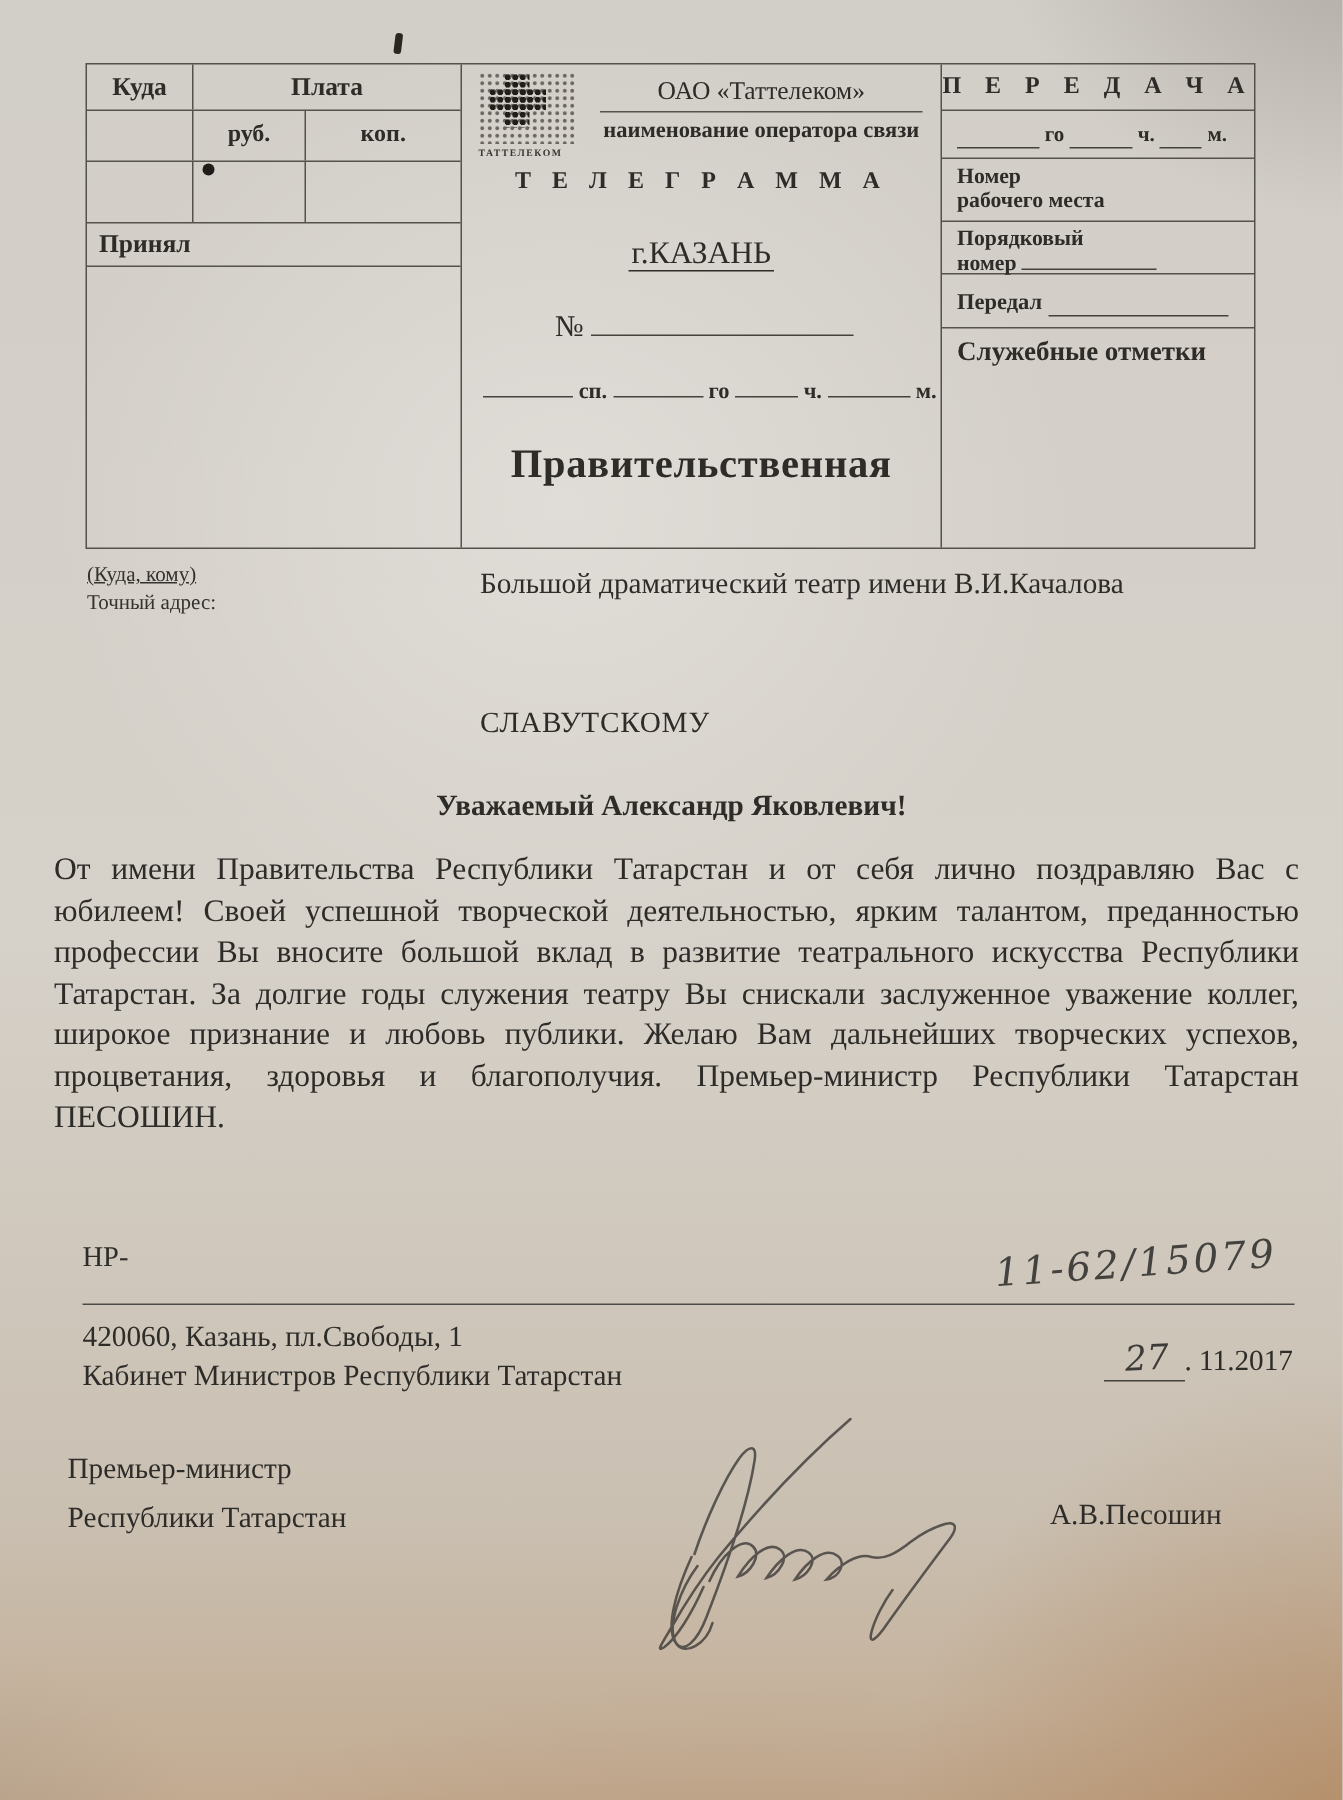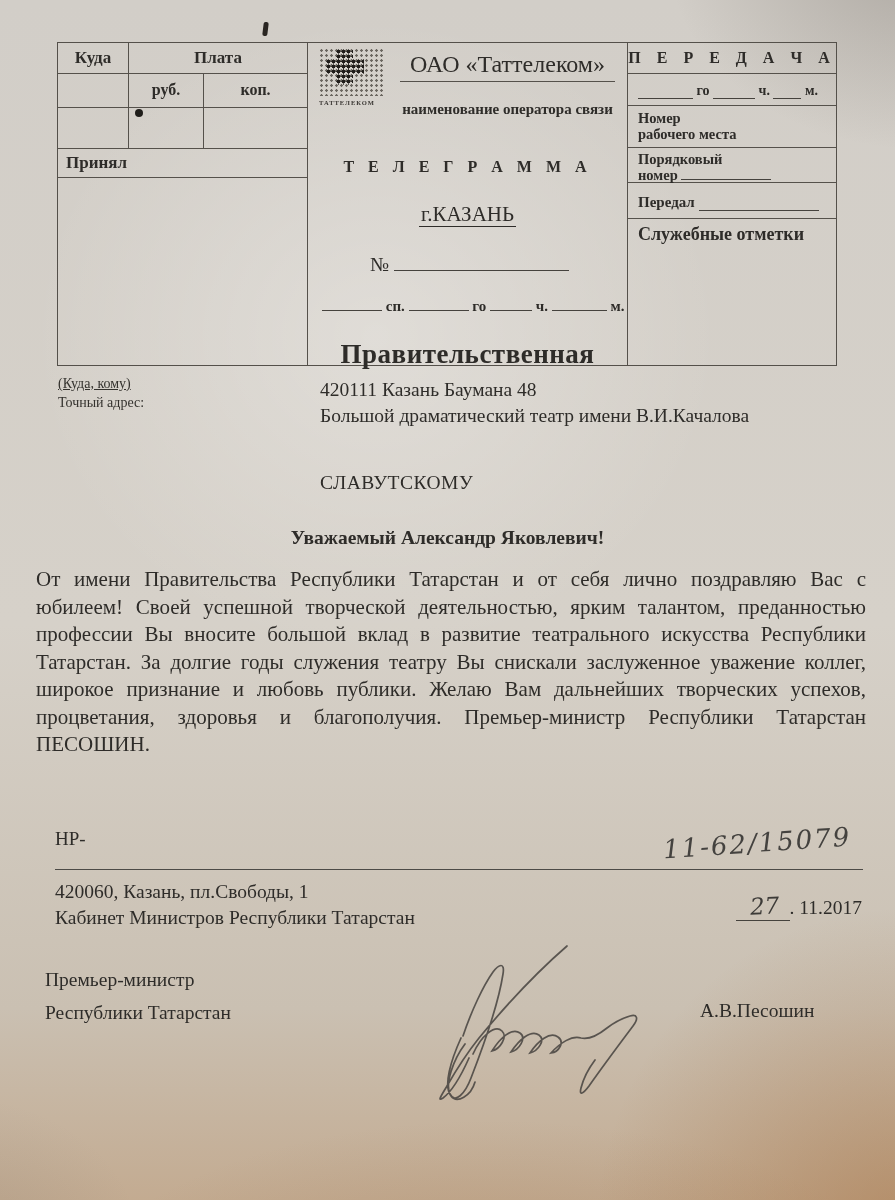--- a/index.html
+++ b/index.html
@@ -51,24 +51,24 @@
     position:relative; width:64px; height:48px;
     background-image:radial-gradient(circle, rgba(62,57,50,0.7) 1px, transparent 1.5px);
     background-size:5px 5px;
   }
   .cross-v{ position:absolute; left:17px; top:1px; width:17px; height:36px;
     background-image:radial-gradient(circle, #201d1a 1.9px, transparent 2.2px); background-size:5px 5px; }
   .cross-h{ position:absolute; left:7px; top:11px; width:38px; height:15px;
     background-image:radial-gradient(circle, #201d1a 1.9px, transparent 2.2px); background-size:5px 5px; }
   .logo-caption{ font-size:6.5px; font-weight:bold; letter-spacing:1px; color:#3a3733; margin-top:3px; }
   .c-head{ margin:8px 8px 0 88px; text-align:center; }
-  .operator-name{ font-size:24px; }
+  .operator-name{ font-size:17px; }
   .c-rule{ border-bottom:1px solid #55514b; margin:3px 4px 0 4px; }
-  .operator-caption{ font-weight:bold; font-size:15px; margin-top:19px; }
-  .doc-type{ text-align:center; font-weight:bold; font-size:16px; letter-spacing:5px; margin-top:40px; }
+  .operator-caption{ font-weight:bold; font-size:15px; margin-top:4px; }
+  .doc-type{ text-align:center; font-weight:bold; font-size:16px; letter-spacing:5px; margin-top:16px; }
   .city{ text-align:center; font-size:21px; margin-top:26px; }
   .city span{ border-bottom:1.5px solid #2e2c29; padding:0 2px; }
   .num-row{ margin:26px 0 0 62px; font-size:20px; }
   .sp-row{ margin:22px 0 0 14px; font-weight:bold; font-size:15px; white-space:nowrap; }
   .category{ text-align:center; font-weight:bold; font-size:27px; margin-top:24px; letter-spacing:0.5px; }
   
   .kuda{ position:absolute; left:58px; top:374px; font-size:14px; line-height:19px; color:#34322e; }
   .kuda .u{ text-decoration:underline; }
   .addr{ position:absolute; left:320px; top:377px; font-size:19.5px; line-height:25.5px; }
   .recipient{ position:absolute; left:320px; top:472px; font-size:19.5px; letter-spacing:0.5px; }
@@ -179,21 +179,20 @@
       </div>
       <div class="r-notes rrow">Служебные отметки</div>
     </div>
   </div>
 
   <div class="kuda">
     <div class="u">(Куда, кому)</div>
     <div>Точный адрес:</div>
   </div>
   <div class="addr">
-    <div>420111 Казань Баумана 48</div>
     <div>Большой драматический театр имени В.И.Качалова</div>
   </div>
   <div class="recipient">СЛАВУТСКОМУ</div>
 
   <div class="salutation">Уважаемый Александр Яковлевич!</div>
   <div class="paragraph">От имени Правительства Республики Татарстан и от себя лично поздравляю Вас с юбилеем! Своей успешной творческой деятельностью, ярким талантом, преданностью профессии Вы вносите большой вклад в развитие театрального искусства Республики Татарстан. За долгие годы служения театру Вы снискали заслуженное уважение коллег, широкое признание и любовь публики. Желаю Вам дальнейших творческих успехов, процветания, здоровья и благополучия. Премьер-министр Республики Татарстан ПЕСОШИН.</div>
 
   <div class="nr">НР-</div>
   <div class="hw-number">11-62/15079</div>
   <div class="fold-line"></div>

